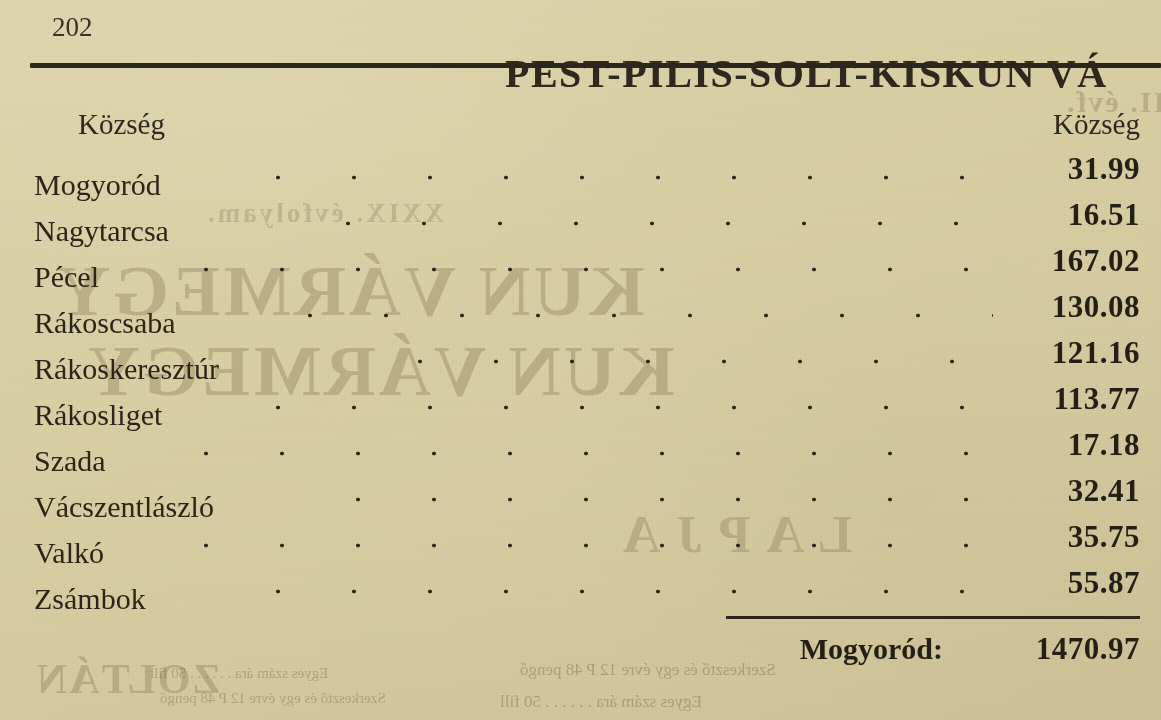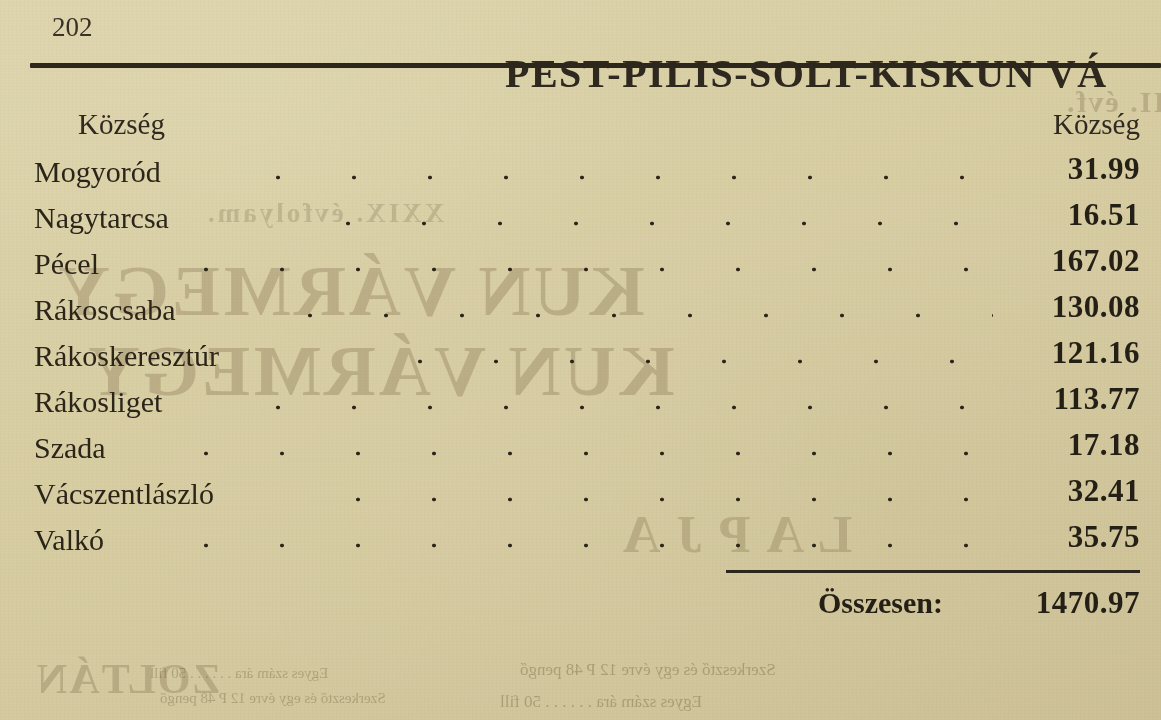--- a/index.html
+++ b/index.html
@@ -124,21 +124,21 @@
     color: #2f291f;
   }
 
   .row {
     position: relative;
     height: 46px;
   }
   .row .name {
     position: absolute;
     left: 34px;
-    top: 5px;
+    top: 18px;
     font-size: 30px;
     color: #2b2519;
     white-space: nowrap;
   }
   .row .amount {
     position: absolute;
     right: 21px;
     top: 1px;
     font-size: 31px;
     font-weight: bold;
@@ -265,26 +265,31 @@
       <div class="name">Vácszentlászló</div>
       <div class="amount">32.41</div>
     </div>
 
     <div class="row">
       <div class="dots" style="left:168px;"></div>
       <div class="name">Valkó</div>
       <div class="amount">35.75</div>
     </div>
 
+    <div class="row">
+      <div class="dots" style="left:240px;"></div>
+      <div class="name">Zsámbok</div>
+      <div class="amount">55.87</div>
+    </div>
 
     <div style="position:relative;height:14px;">
       <div class="total-rule" style="top:6px;"></div>
     </div>
 
     <div class="total-row">
-      <div class="total-label">Összesen:</div>
+      <div class="total-label">Mogyoród:</div>
       <div class="total-amount">1470.97</div>
     </div>
 
   </div>
 
   <div class="grain"></div>
 </div>
 
 </body></html>

